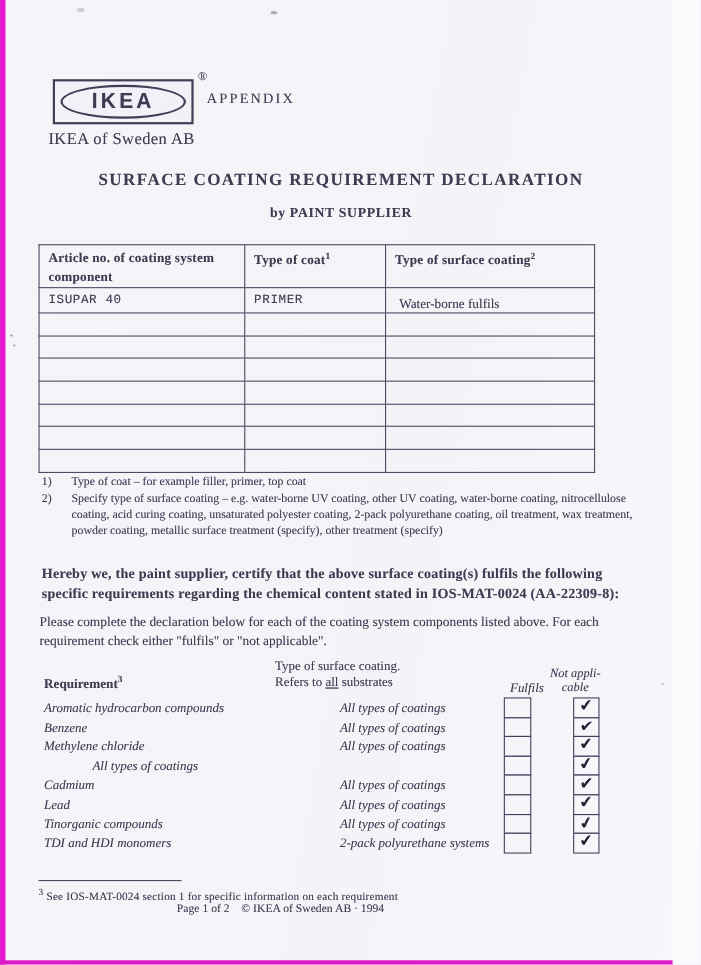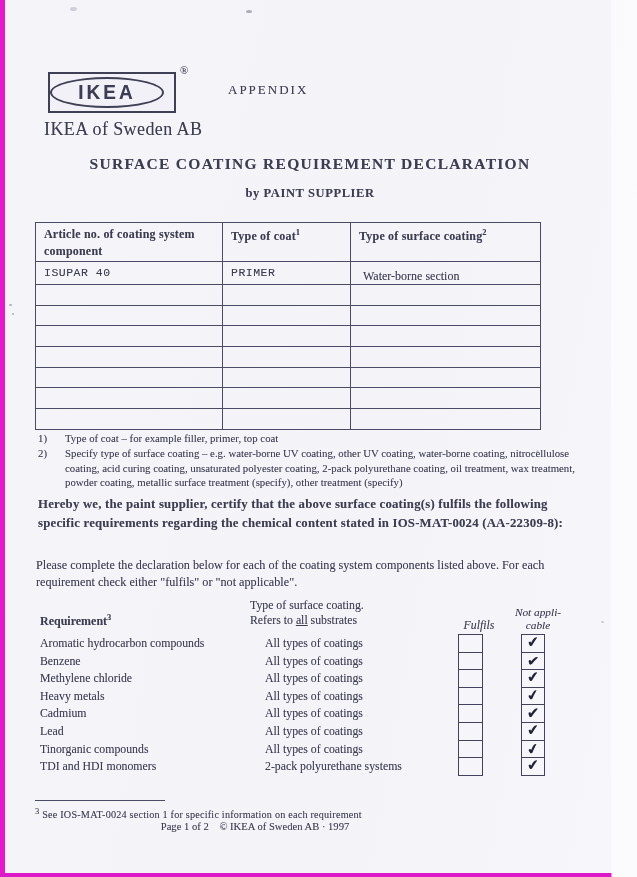--- a/index.html
+++ b/index.html
@@ -14,26 +14,26 @@
   .scan-page * { text-shadow:0 0 0.6px rgba(62,62,92,0.35); }
 
   
   .edge-left { position:absolute; left:0; top:0; width:5px; height:877px; background:#e716cf; }
   .edge-bottom { position:absolute; left:0; bottom:0; height:4px; width:612px; background:#dd1ac8; }
   .edge-right-light { position:absolute; right:0; top:0; width:26px; height:877px; background:rgba(255,255,255,0.5); }
   .speck { position:absolute; background:rgba(85,85,115,0.45); border-radius:50%; }
 
   
   .logo-wrap { position:absolute; left:48px; top:72px; }
-  .logo-box { width:128px; height:41px; border:2px solid #3f3f55; display:flex; align-items:center; background:rgba(240,238,246,0.6); }
+  .logo-box { width:128px; height:41px; border:2px solid #3f3f55; display:flex; align-items:center; justify-content:center; background:rgba(240,238,246,0.6); }
   .logo-ellipse { width:114px; height:31px; border:2px solid #3f3f55; border-radius:50%; display:flex; align-items:center; justify-content:center; }
   .logo-text { font-family:"Liberation Sans", sans-serif; font-weight:800; font-size:19px; letter-spacing:3px; color:#3c3c52; transform:scaleY(1.05); }
   .reg-mark { position:absolute; left:132px; top:-8px; font-size:11px; }
-  .appendix { position:absolute; left:188px; top:82px; font-size:13px; letter-spacing:2px;margin-left:40px; }
-  .company { position:absolute; left:44px; top:119px; font-size:18px; letter-spacing:0.4px; }
+  .appendix { position:absolute; left:188px; top:82px; font-size:13px; letter-spacing:2px; }
+  .company { position:absolute; left:44px; top:119px; font-size:15px; letter-spacing:0.4px; }
 
   .title-block { position:absolute; left:0; top:155px; width:620px; text-align:center; }
   .doc-title { font-size:15.5px; font-weight:700; letter-spacing:1.3px; }
   .doc-subtitle { font-size:12.5px; font-weight:600; letter-spacing:0.6px; margin-top:13px; }
 
   
   .coating-table { position:absolute; left:35px; top:222px; width:505px; border-collapse:collapse; table-layout:fixed; }
   .coating-table th, .coating-table td { border:1px solid #4b4b63; font-size:12px; text-align:left; vertical-align:top;font-family:Liberation Serif, serif; }
   .coating-table th { font-weight:600; padding:4px 6px 2px 8px; height:37px; letter-spacing:0.2px; }
   .coating-table td { height:20.7px; padding:2px 6px 0 8px; }
@@ -42,35 +42,35 @@
   sup { font-size:8.5px; }
 
   
   .footnotes { position:absolute; left:38px; top:431px; width:548px; }
   .fn { display:flex; font-size:10.8px; line-height:1.32; }
   .fn-marker { width:27px; flex:none; }
   .fn-text { flex:1; }
   .fn + .fn { margin-top:1px; }
 
   
-  .certify { position:absolute; left:38px; top:495px; width:552px; font-size:12.8px; font-weight:700; line-height:1.45; letter-spacing:0.2px; }
+  .certify { position:absolute; left:38px; top:512px; width:552px; font-size:12.8px; font-weight:700; line-height:1.45; letter-spacing:0.2px; }
   .instruction { position:absolute; left:36px; top:557px; width:552px; font-size:12.2px; line-height:1.4; }
 
   
   .req-header { position:absolute; left:0; top:598px; width:637px; height:36px; }
   .req-col-requirement { position:absolute; left:40px; top:14px; font-size:12px; font-weight:600; }
   .req-col-type { position:absolute; left:250px; top:0; font-size:11.8px; line-height:1.25; }
   .u-all { text-decoration:underline; }
   .req-col-fulfils { position:absolute; left:451px; top:20px; width:56px; text-align:center; font-style:italic; font-size:11.8px; }
-  .req-col-na { position:absolute; left:507px; top:8px; width:62px; text-align:center; font-style:italic; font-size:11.3px; line-height:1.15; }
+  .req-col-na { position:absolute; left:492px; top:8px; width:62px; text-align:center; font-style:italic; font-size:11.3px; line-height:1.15; }
 
   .req-rows { position:absolute; left:40px; top:636px; width:410px; }
-  .req-row { display:flex; height:17.6px; align-items:flex-start; }
+  .req-row { display:flex; height:17.6px; align-items:flex-start;font-style:italic; }
   .req-name { width:225px; flex:none; font-size:11.8px; }
-  .req-coating { flex:1; font-size:11.8px; }
+  .req-coating { flex:1; font-size:11.8px;margin-left:44px; }
 
   .cbox-col { position:absolute; display:flex; flex-direction:column; }
   .fulfils-col { left:458px; top:634px; }
   .na-col { left:521px; top:634px; }
   .cbox { width:25px; height:18.6px; border:1px solid #42425c; background:rgba(248,247,252,0.5); display:flex; align-items:center; justify-content:center; }
   .na-col .cbox { width:24px; }
   .cbox + .cbox { margin-top:-1px; }
   .check { font-family:"DejaVu Sans", sans-serif; font-size:14.5px; font-weight:700; color:#232338; line-height:1; transform:rotate(-6deg) translateY(-1px); }
   .na-col .cbox:nth-child(2) .check { transform:rotate(4deg); }
   .na-col .cbox:nth-child(4) .check { transform:rotate(-12deg) translateY(-1px); }
@@ -122,21 +122,21 @@
       </colgroup>
     <tbody>
         <tr>
       <th><span>Article no. of coating system component</span><sup></sup></th>
       <th><span>Type of coat</span><sup>1</sup></th>
       <th><span>Type of surface coating</span><sup>2</sup></th>
     </tr>
     <tr>
       <td class="typed">ISUPAR 40</td>
       <td class="typed">PRIMER</td>
-      <td class="typed-serif">Water-borne section</td>
+      <td class="typed-serif">Water-borne fulfils</td>
     </tr>
     <tr>
           <td></td>
           <td></td>
           <td></td>
         </tr>
     <tr>
           <td></td>
           <td></td>
           <td></td>
@@ -203,21 +203,20 @@
     </div>
     <div class="req-row">
       <span class="req-name">Benzene</span>
       <span class="req-coating">All types of coatings</span>
     </div>
     <div class="req-row">
       <span class="req-name">Methylene chloride</span>
       <span class="req-coating">All types of coatings</span>
     </div>
     <div class="req-row">
-      <span class="req-name">Heavy metals</span>
       <span class="req-coating">All types of coatings</span>
     </div>
     <div class="req-row">
       <span class="req-name">Cadmium</span>
       <span class="req-coating">All types of coatings</span>
     </div>
     <div class="req-row">
       <span class="req-name">Lead</span>
       <span class="req-coating">All types of coatings</span>
     </div>
@@ -266,16 +265,16 @@
       </div>
     <div class="cbox">
         <span class="check">✔</span>
       </div>
   </div>
 
   <div class="footer-rule"></div>
   <div class="footer-note"><sup>3</sup> <span>See IOS-MAT-0024 section 1 for specific information on each requirement</span></div>
   <div class="footer-pageline">
     <span>Page 1 of 2</span>
-    <span>© IKEA of Sweden AB · 1997</span>
+    <span>© IKEA of Sweden AB · 1994</span>
   </div>
 
 </div>
 
 </body></html>

